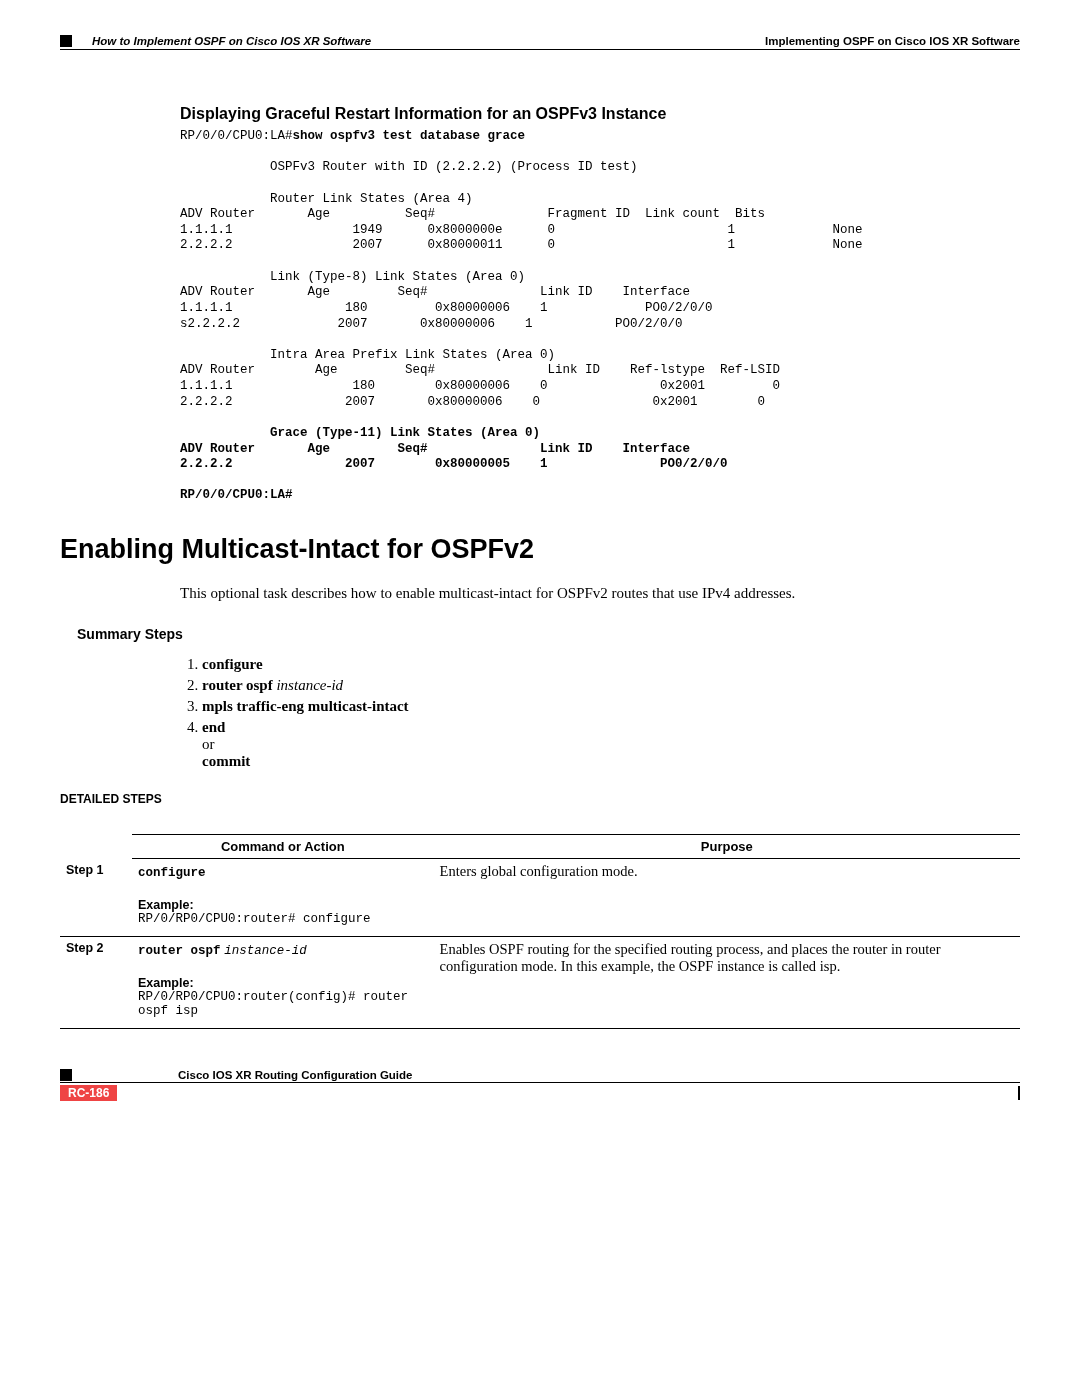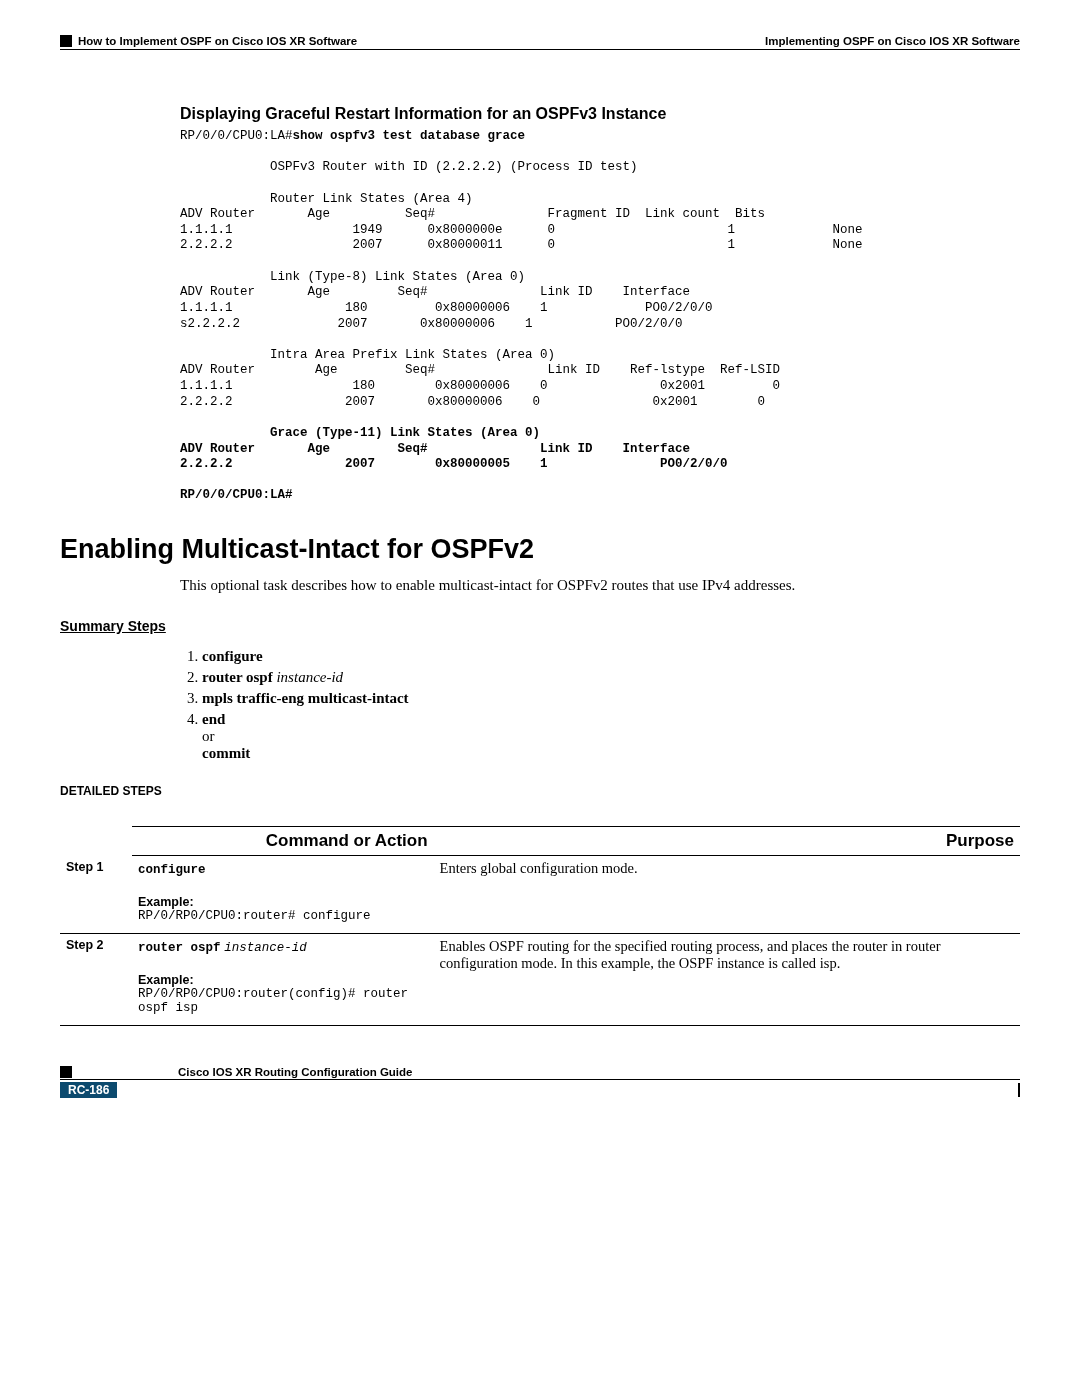--- a/index.html
+++ b/index.html
@@ -18,21 +18,22 @@
     align-items: flex-end;
     border-bottom: none;
     font-family: Arial, Helvetica, sans-serif;
     font-size: 11.5px;
     font-weight: bold;
     margin-bottom: 2px;
   }
   .header-bar .left {
     display: flex;
     align-items: center;
-    gap: 6px;
+    gap: 20px;
+    font-style: italic;
   }
   .black-square {
     width: 12px; height: 12px; background:#000;
   }
   .chapter-title {
     text-align: center;
   }
   .hr-thin {
     border: none;
     border-top: 1px solid #000;
@@ -56,28 +57,27 @@
     font-size: 12.5px;
     white-space: pre;
     margin: 4px 0 10px 0;
     line-height: 1.25;
   }
   pre.terminal .bold { font-weight: bold; }
   h1.section {
     font-family: Arial, Helvetica, sans-serif;
     font-weight: bold;
     font-size: 27px;
-    margin: 30px 0 12px 0;
+    margin: 30px 0 20px 0;
   }
   .sidehead {
     font-family: Arial, Helvetica, sans-serif;
     font-weight: bold;
     font-size: 14px;
-    margin: 24px 0 14px 0;
-    text-decoration: underline;
+    margin: 24px 0 14px 17px;
   }
   ol.steps {
     margin: 6px 0 20px 0;
     padding-left: 22px;
     font-size: 15px;
   }
   ol.steps li { margin-bottom: 4px; }
   ol.steps .cmd-bold { font-weight: bold; }
   ol.steps .cmd-arg { font-style: italic; }
   .detailed {
@@ -89,22 +89,22 @@
   }
   table.steps-table {
     border-collapse: collapse;
     width: 100%;
     font-size: 14.5px;
     margin-top: 28px;
   }
   table.steps-table th {
     font-family: Arial, Helvetica, sans-serif;
     font-weight: bold;
-    font-size: 17px;
-    text-align: right;
+    font-size: 13px;
+    text-align: center;
     border-top: 1px solid #000;
     border-bottom: 1px solid #000;
     padding: 4px 6px;
   }
   table.steps-table td {
     vertical-align: top;
     padding: 4px 6px 10px 6px;
     border-bottom: 1px solid #000;
   }
   table.steps-table td.stepnum {
@@ -137,21 +137,21 @@
     font-weight: bold;
     margin-left: 100px;
   }
   .footer-row {
     display: flex;
     justify-content: space-between;
     align-items: center;
     margin-top: 2px;
   }
   .page-tag {
-    background: #0c4a6e;
+    background: #ef4444;
     color: #fff;
     font-weight: bold;
     font-size: 12px;
     padding: 1px 8px;
   }
   .tick { width:2px; height:14px; background:#000; }
 </style>
 </head>
 <body>
 

